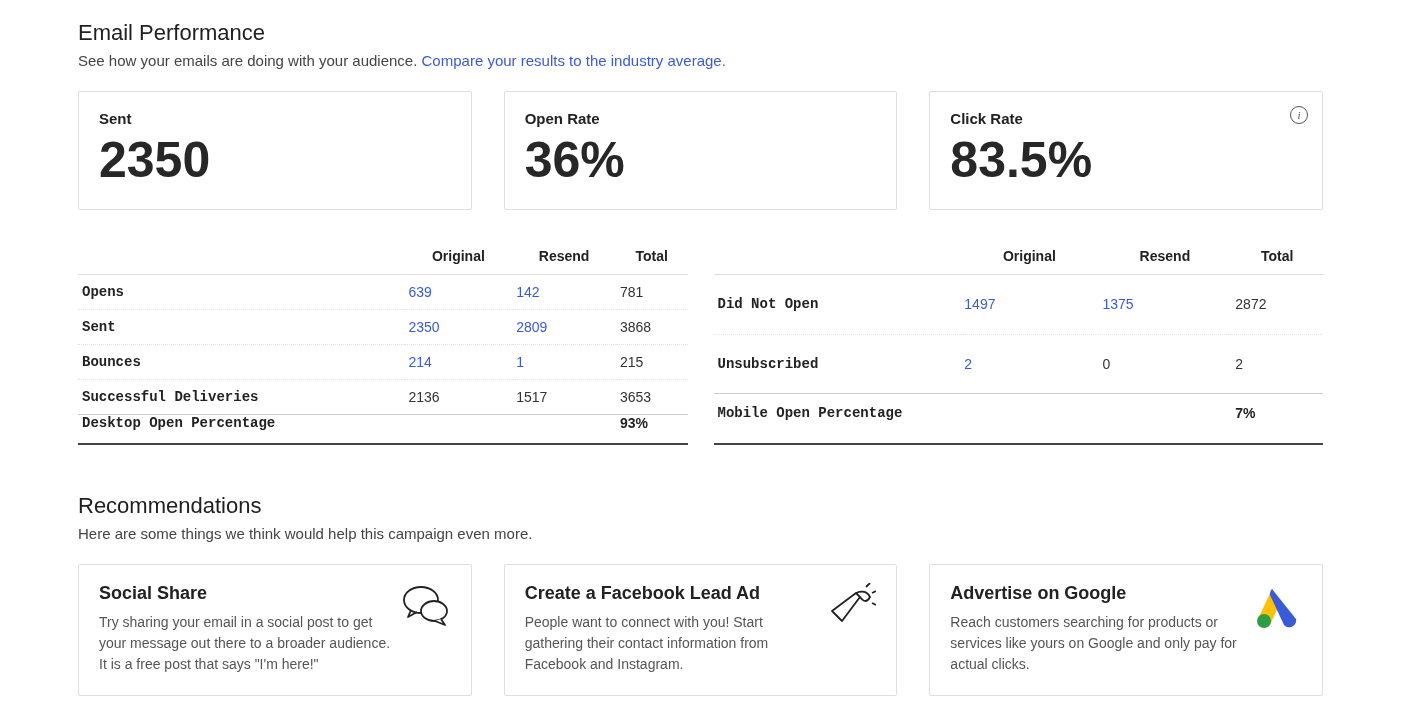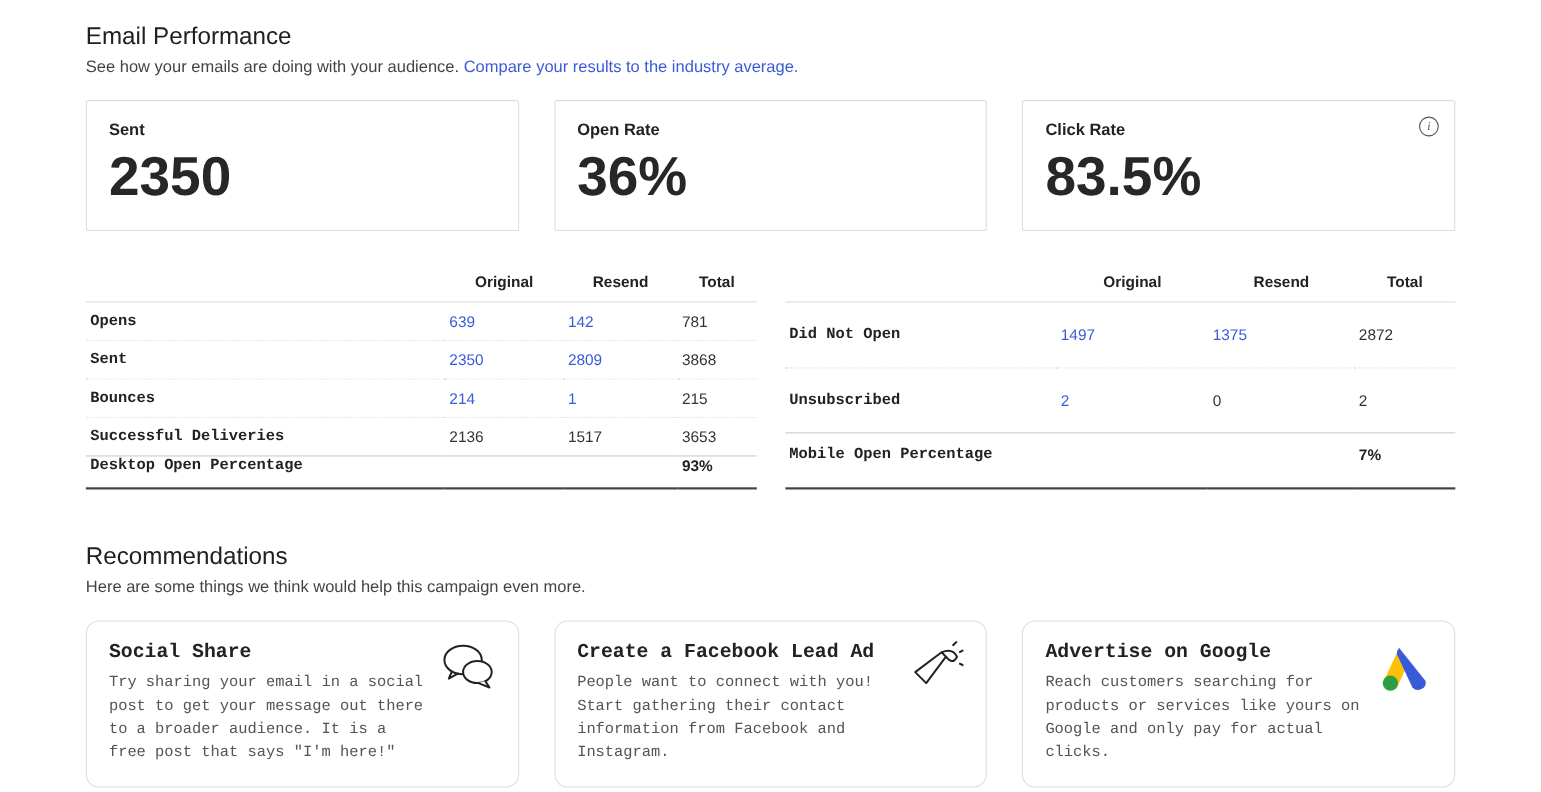--- a/index.html
+++ b/index.html
@@ -109,26 +109,25 @@
     padding-bottom: 12px;
   }
   .stats-table tr.summary td.row-label { font-weight: 700; }
   .rec-cards-row {
     display: flex;
     gap: 32px;
   }
   .rec-card {
     flex: 1;
     border: 1px solid #dedede;
-    border-radius: 12px;
+    border-radius: 2px;
     padding: 18px 20px 20px 20px;
     position: relative;
     display: flex;
     gap: 8px;
-    font-family: Liberation Mono, monospace;
   }
   .rec-text { flex: 1; }
   .rec-title {
     font-size: 18px;
     font-weight: 600;
     color: #222222;
     margin-bottom: 8px;
   }
   .rec-desc {
     font-size: 14px;

